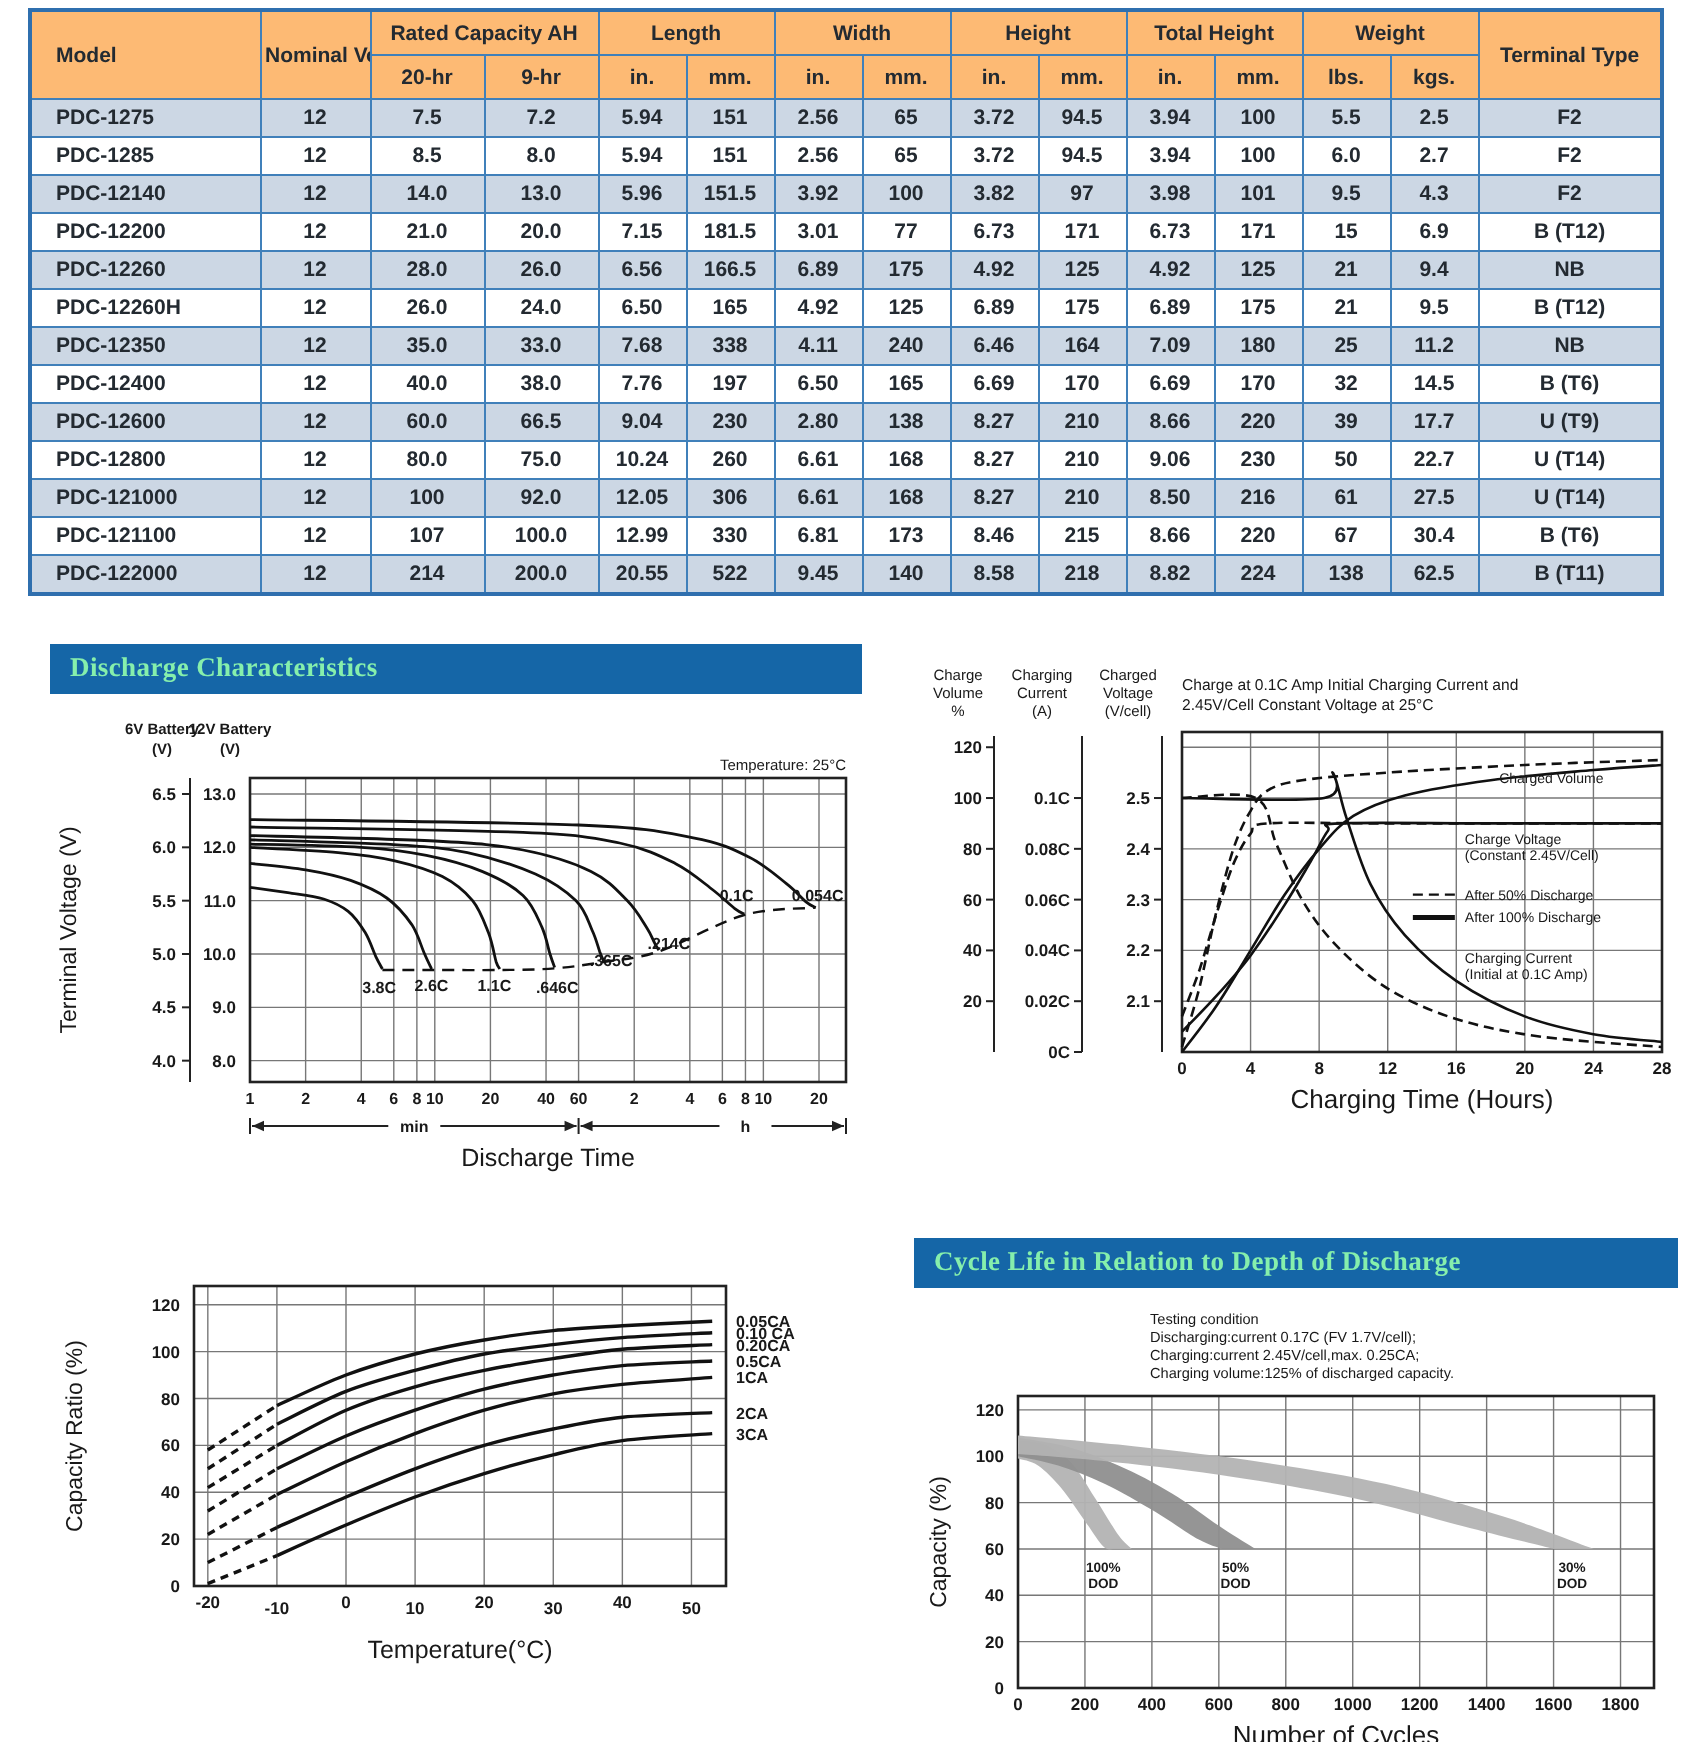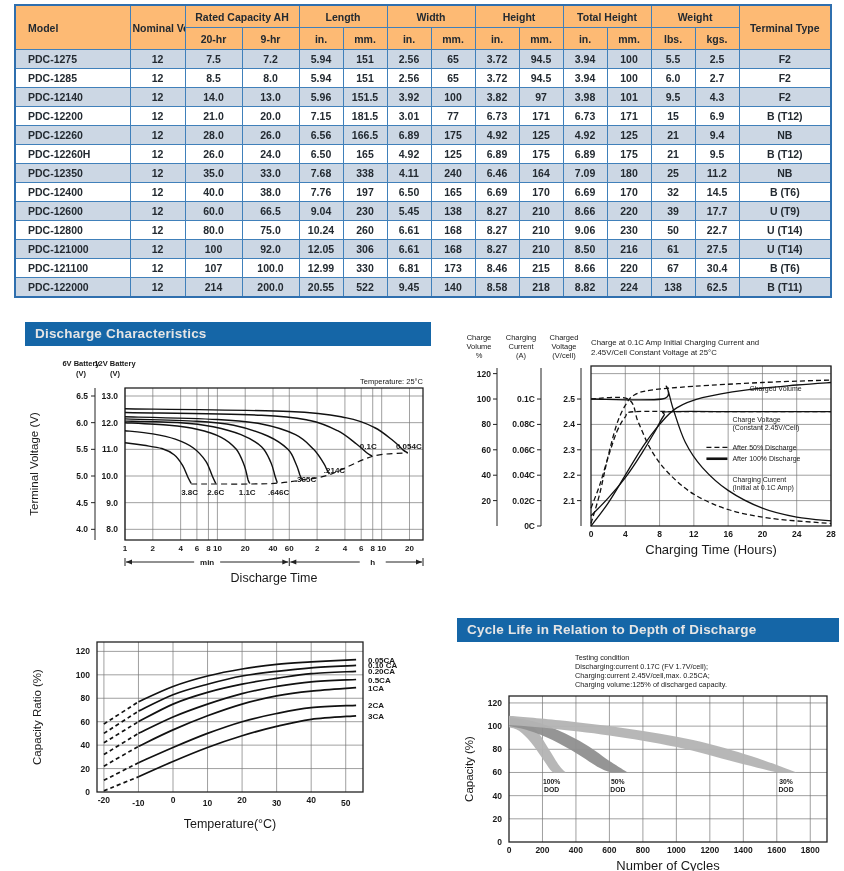--- a/index.html
+++ b/index.html
@@ -6,21 +6,21 @@
   body{width:844px;font-family:"Liberation Sans",sans-serif;}
   .page{padding:4px 0 8px 14px;}
   .spec-table{border-collapse:collapse;table-layout:fixed;width:816px;border:2px solid #2f6fae;}
   .spec-table th,.spec-table td{border:1px solid #4080ba;font-size:10.5px;padding:1px 2px;text-align:center;color:#232a31;height:16px;overflow:hidden;white-space:nowrap;}
   .spec-table thead th{font-weight:bold;background:#fdba74;height:19px;}
   .spec-table td{font-weight:bold;}
   .spec-table td:first-child,.spec-table thead th.left{text-align:left;padding-left:12px;}
   .spec-table tbody tr:nth-child(odd){background:#ccd7e4;}
   .charts-grid{display:grid;grid-template-columns:406px 382px;column-gap:26px;row-gap:20px;margin:24px 0 0 11px;}
   .panel{display:block;}
-  .section-bar{margin:0;background:#1566a7;color:#e5e5e5;font-size:13.5px;font-weight:bold;padding:4px 10px 5px 10px;letter-spacing:.2px;font-family:Liberation Sans, sans-serif;}
+  .section-bar{margin:0;background:#1566a7;color:#86efac;font-size:13.5px;font-weight:bold;padding:4px 10px 5px 10px;letter-spacing:.2px;font-family:Liberation Serif, serif;}
   svg.chart{display:block;margin-top:8px;}
   .chart text{font-family:"Liberation Sans",sans-serif;fill:#191919;}
 </style>
 </head>
 <body>
 
 <div class="page">
 
   <table class="spec-table">
     <colgroup>
@@ -204,21 +204,21 @@
           <td>14.5</td>
           <td>B (T6)</td>
         </tr>
         <tr>
           <td>PDC-12600</td>
           <td>12</td>
           <td>60.0</td>
           <td>66.5</td>
           <td>9.04</td>
           <td>230</td>
-          <td>5.45</td>
+          <td>2.80</td>
           <td>138</td>
           <td>8.27</td>
           <td>210</td>
           <td>8.66</td>
           <td>220</td>
           <td>39</td>
           <td>17.7</td>
           <td>U (T9)</td>
         </tr>
         <tr>

